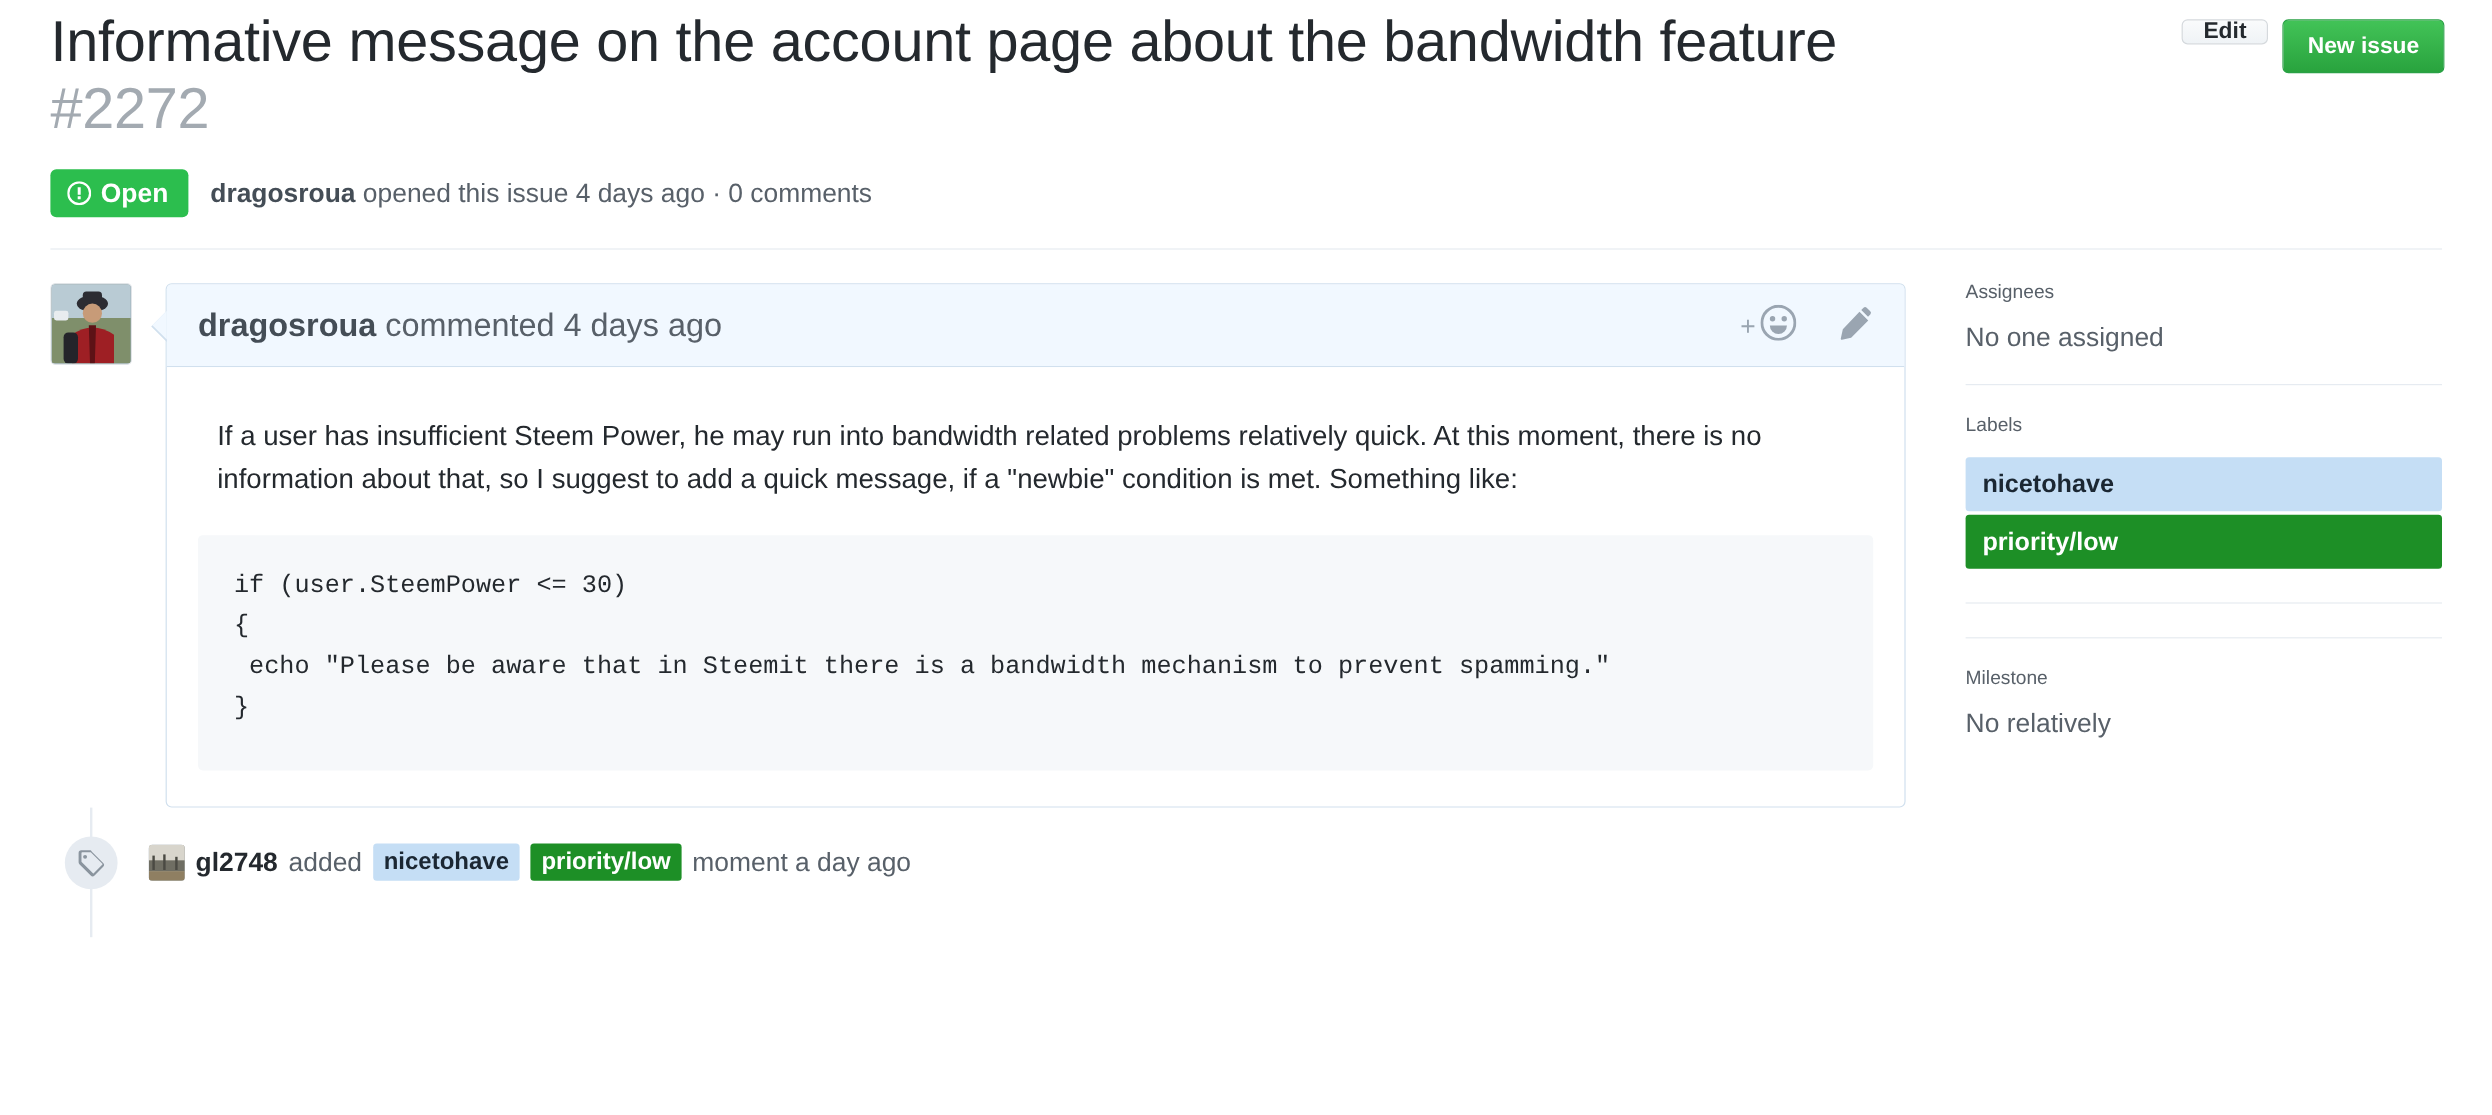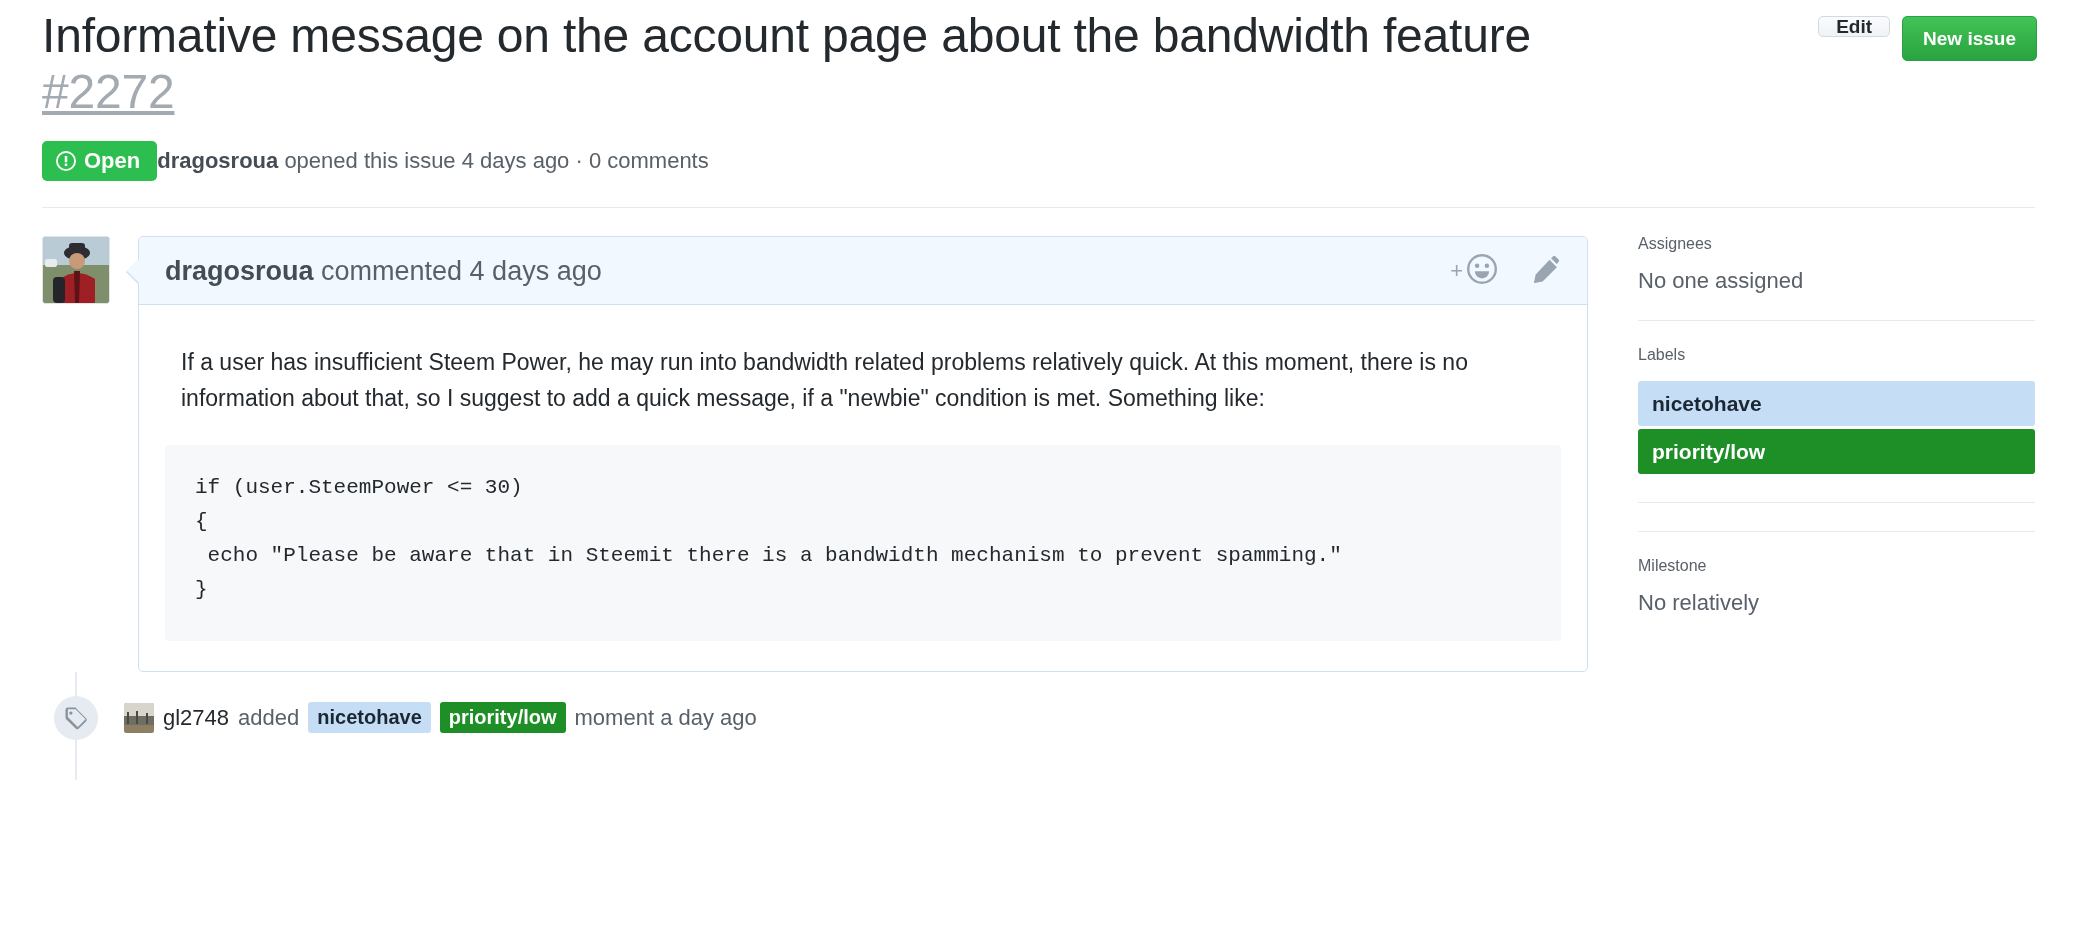--- a/index.html
+++ b/index.html
@@ -31,21 +31,20 @@
     line-height: 1.16;
     font-weight: 400;
     color: #24292e;
     max-width: 1520px;
     margin: 0;
     letter-spacing: -0.2px;
   }
   .issue-number {
     color: #a3aab1;
     font-weight: 300;
-    text-decoration: underline;
   }
   .header-actions {
     display: flex;
     align-items: flex-start;
     gap: 12px;
     padding-top: 8px;
     flex-shrink: 0;
   }
   .btn {
     font-family: "Liberation Sans", sans-serif;
@@ -66,20 +65,21 @@
     color: #ffffff;
     background: linear-gradient(#42c357, #29a33e);
     border: 1px solid #2aa146;
     padding: 12px 20px;
   }
 
   
   .meta-row {
     display: flex;
     align-items: center;
+    gap: 18px;
     margin-top: 22px;
   }
   .state-badge {
     display: inline-flex;
     align-items: center;
     gap: 8px;
     background: #2cbe4e;
     color: #ffffff;
     font-size: 22px;
     font-weight: bold;
@@ -258,21 +258,21 @@
   }
   .event-avatar {
     width: 30px;
     height: 30px;
     border-radius: 3px;
     overflow: hidden;
     flex: 0 0 30px;
     background: #9aa3a8;
   }
   .event-avatar svg { display:block; }
-  .event-actor { color: #24292e; font-weight: normal; }
+  .event-actor { color: #24292e; font-weight: bold; }
   .label-chip {
     display: inline-block;
     padding: 5px 9px 6px 9px;
     border-radius: 3px;
     font-size: 20px;
     font-weight: bold;
     line-height: 1;
   }
 
   

